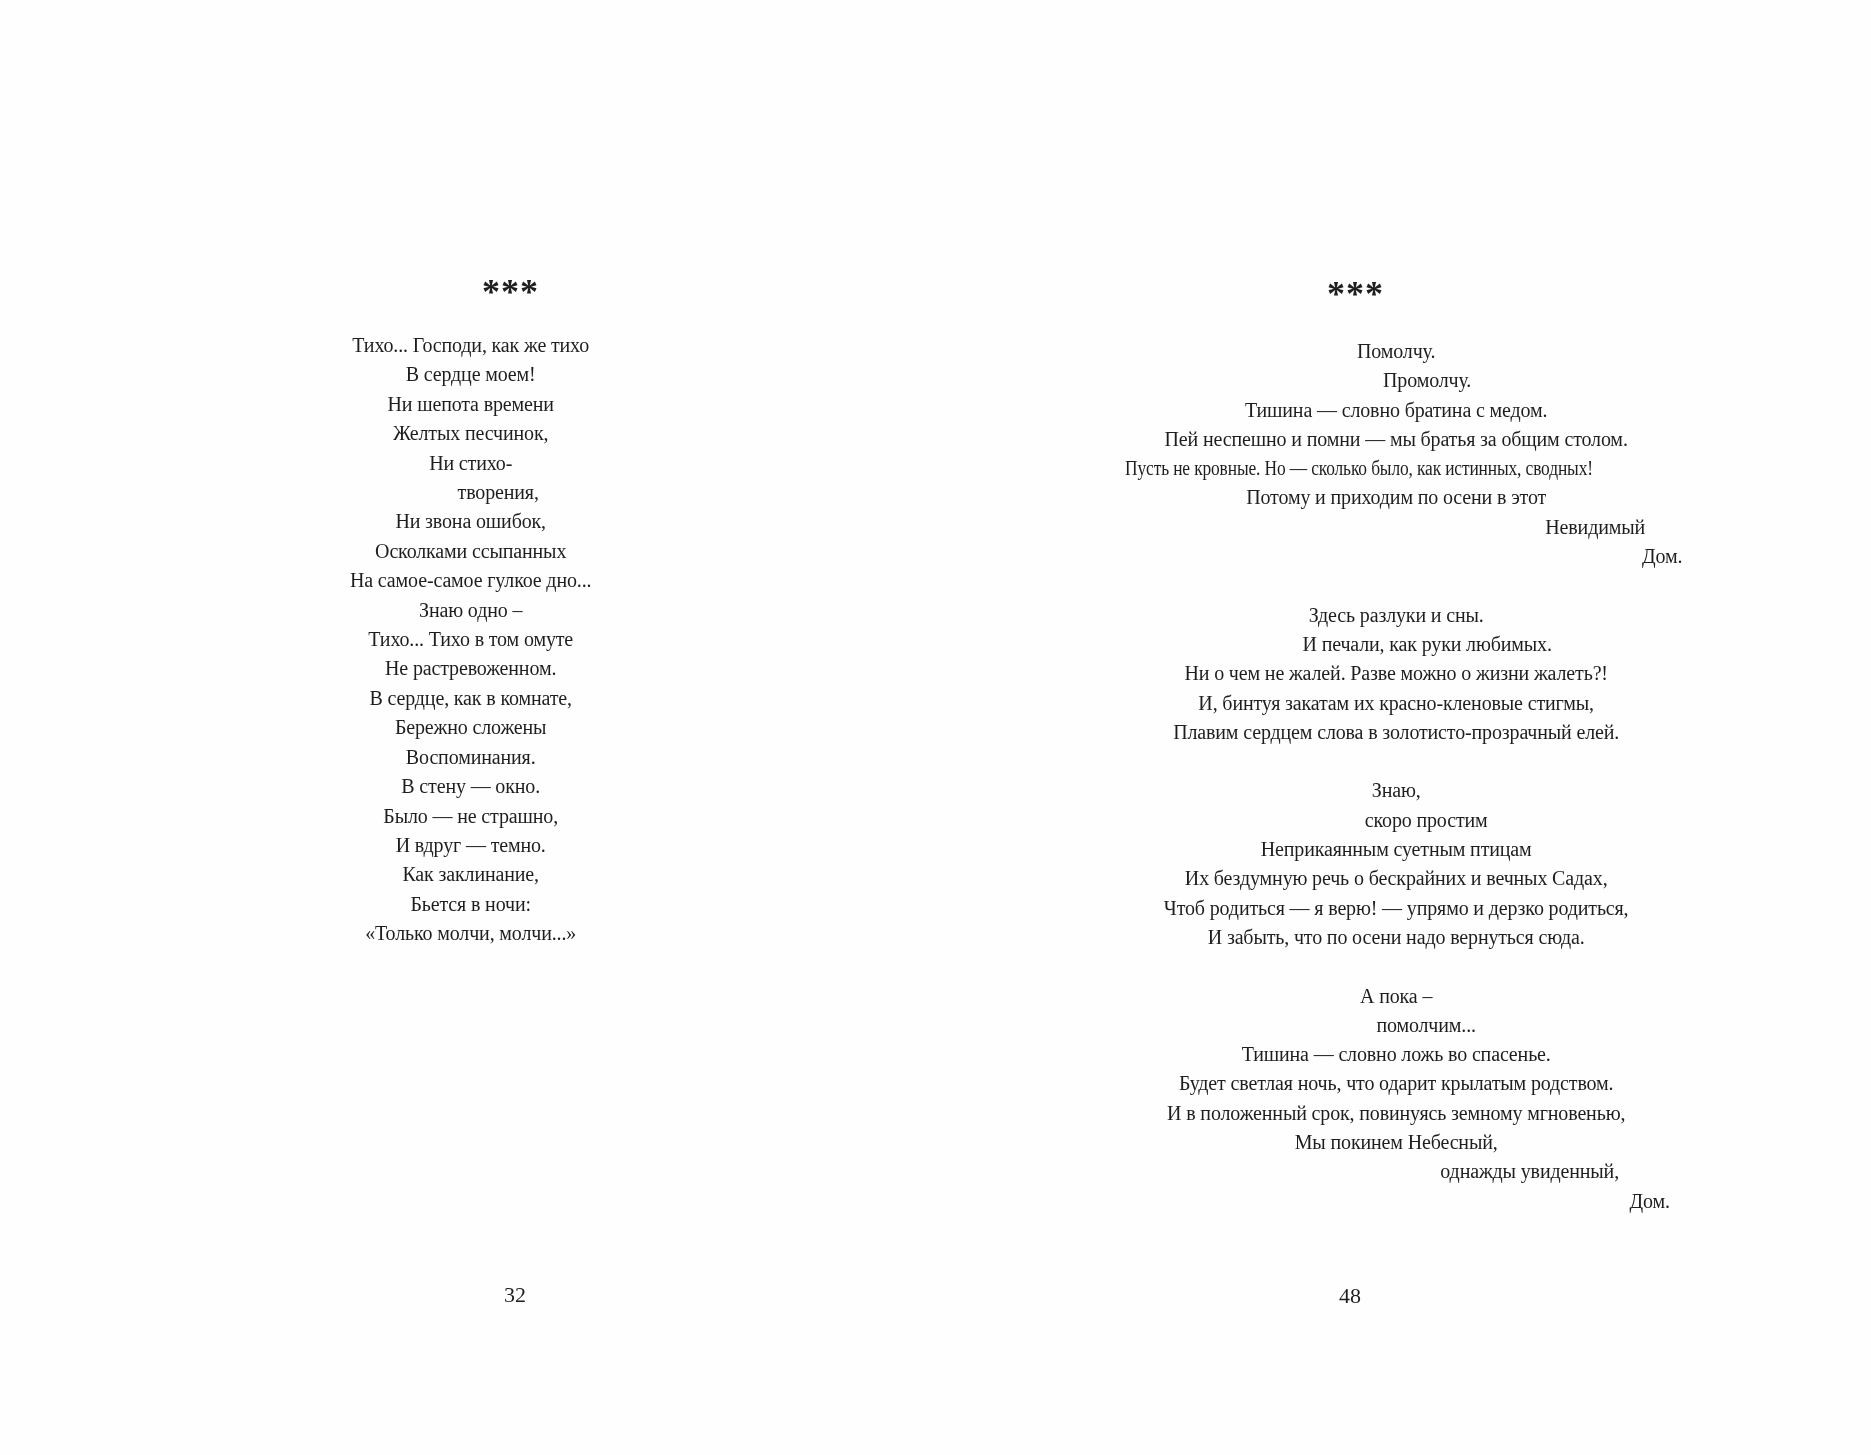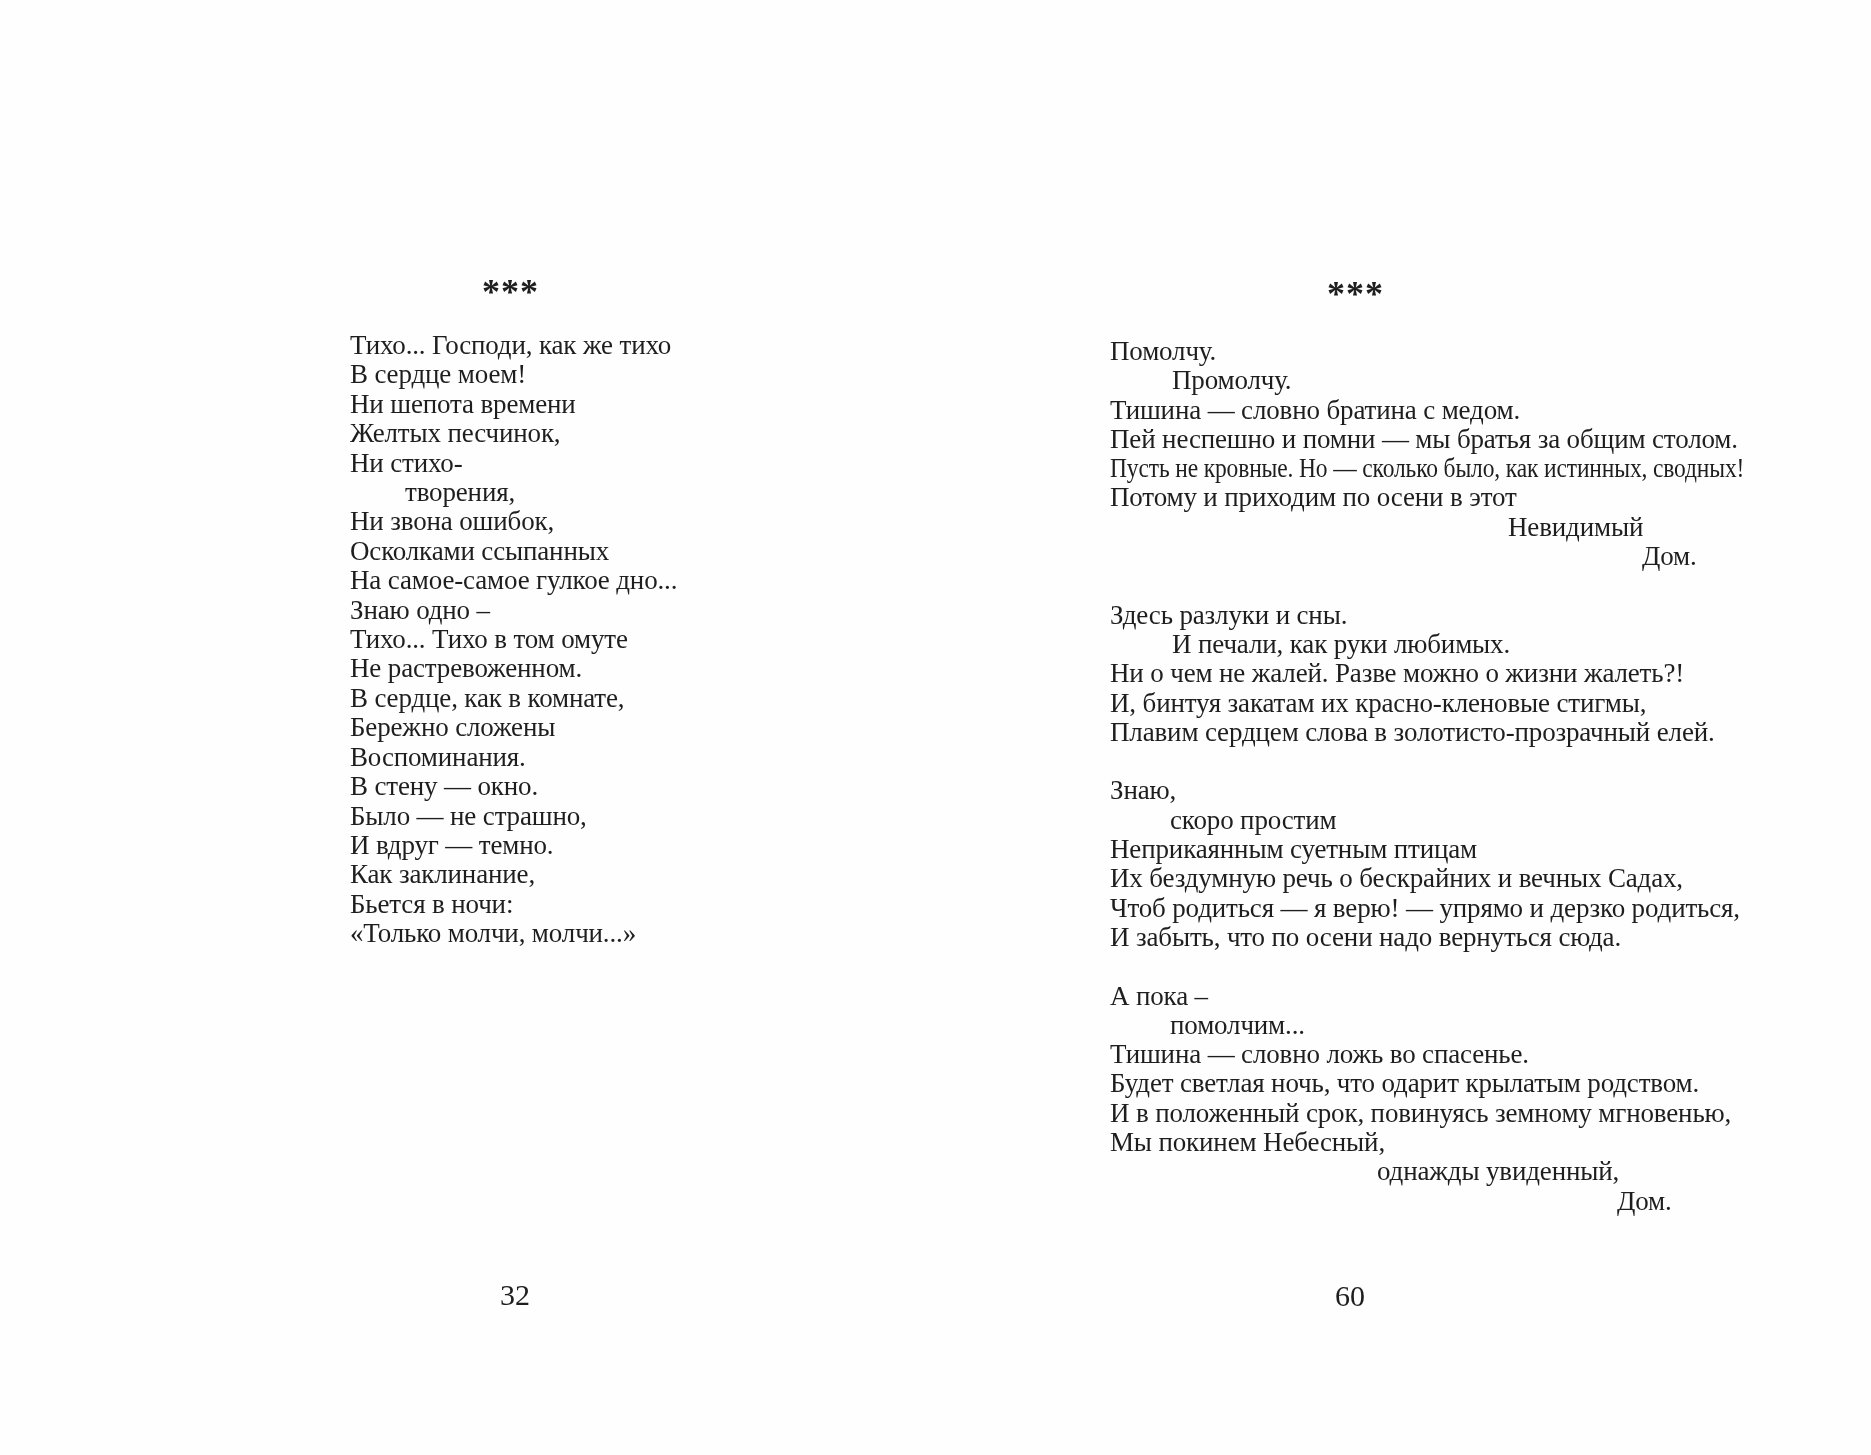--- a/index.html
+++ b/index.html
@@ -29,50 +29,51 @@
     font-size: 36px;
     line-height: 36px;
     font-weight: 700;
     word-spacing: -8px;
     white-space: pre;
   }
   .p0-marker { left: 510px; top: 274px; }
   .p1-marker { left: 1355px; top: 276px; }
   .poem {
     position: absolute;
-    font-size: 27px;
+    font-size: 20px;
     letter-spacing: -0.15px;
     white-space: pre;
+    text-align: center;
   }
   .p0-poem { left: 350px; top: 331px; line-height: 29.4px; }
   .p1-poem { left: 1110px; top: 337px; line-height: 29.3px; }
   .line { white-space: pre; }
   .condensed {
     transform: scaleX(0.87);
     transform-origin: left center;
   }
   .pagenum {
     position: absolute;
     transform: translateX(-50%);
-    font-size: 30px;
+    font-size: 22px;
     line-height: 30px;
   }
   .p0-num { left: 515px; top: 1280px; }
   .p1-num { left: 1350px; top: 1281px; }
 </style>
 </head>
 <body>
 
 <div class="spread">
 
   <section class="page">
     <div class="marker p0-marker">* * *</div>
     <div class="poem p0-poem"><div class="line">Тихо... Господи, как же тихо</div><div class="line">В сердце моем!</div><div class="line">Ни шепота времени</div><div class="line">Желтых песчинок,</div><div class="line">Ни стихо-</div><div class="line" style="margin-left: 55px;">творения,</div><div class="line">Ни звона ошибок,</div><div class="line">Осколками ссыпанных</div><div class="line">На самое-самое гулкое дно...</div><div class="line">Знаю одно –</div><div class="line">Тихо... Тихо в том омуте</div><div class="line">Не растревоженном.</div><div class="line">В сердце, как в комнате,</div><div class="line">Бережно сложены</div><div class="line">Воспоминания.</div><div class="line">В стену — окно.</div><div class="line">Было — не страшно,</div><div class="line">И вдруг — темно.</div><div class="line">Как заклинание,</div><div class="line">Бьется в ночи:</div><div class="line">«Только молчи, молчи...»</div></div>
     <div class="pagenum p0-num">32</div>
   </section>
 
   <section class="page">
     <div class="marker p1-marker">* * *</div>
     <div class="poem p1-poem"><div class="line">Помолчу.</div><div class="line" style="margin-left: 62px;">Промолчу.</div><div class="line">Тишина — словно братина с медом.</div><div class="line">Пей неспешно и помни — мы братья за общим столом.</div><div class="line condensed">Пусть не кровные. Но — сколько было, как истинных, сводных!</div><div class="line">Потому и приходим по осени в этот</div><div class="line" style="margin-left: 398px;">Невидимый</div><div class="line" style="margin-left: 532px;">Дом.</div><div class="line">&nbsp;</div><div class="line">Здесь разлуки и сны.</div><div class="line" style="margin-left: 62px;">И печали, как руки любимых.</div><div class="line">Ни о чем не жалей. Разве можно о жизни жалеть?!</div><div class="line">И, бинтуя закатам их красно-кленовые стигмы,</div><div class="line">Плавим сердцем слова в золотисто-прозрачный елей.</div><div class="line">&nbsp;</div><div class="line">Знаю,</div><div class="line" style="margin-left: 60px;">скоро простим</div><div class="line">Неприкаянным суетным птицам</div><div class="line">Их бездумную речь о бескрайних и вечных Садах,</div><div class="line">Чтоб родиться — я верю! — упрямо и дерзко родиться,</div><div class="line">И забыть, что по осени надо вернуться сюда.</div><div class="line">&nbsp;</div><div class="line">А пока –</div><div class="line" style="margin-left: 60px;">помолчим...</div><div class="line">Тишина — словно ложь во спасенье.</div><div class="line">Будет светлая ночь, что одарит крылатым родством.</div><div class="line">И в положенный срок, повинуясь земному мгновенью,</div><div class="line">Мы покинем Небесный,</div><div class="line" style="margin-left: 267px;">однажды увиденный,</div><div class="line" style="margin-left: 507px;">Дом.</div></div>
-    <div class="pagenum p1-num">60</div>
+    <div class="pagenum p1-num">48</div>
   </section>
 
 </div>
 
 </body></html>

